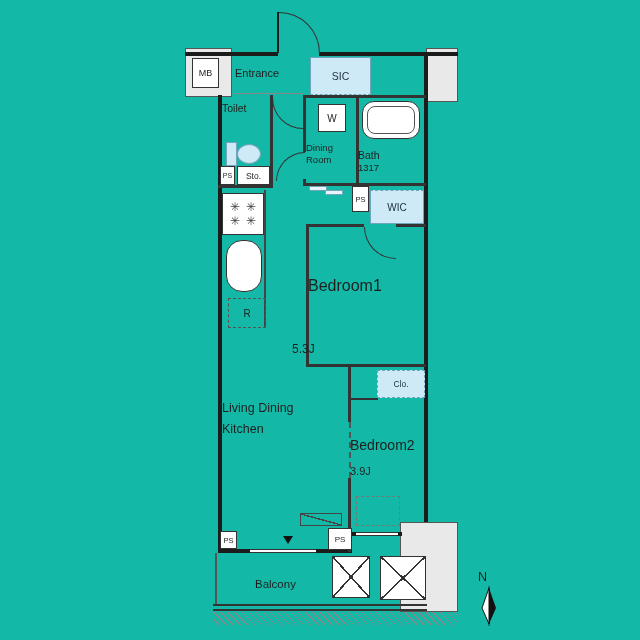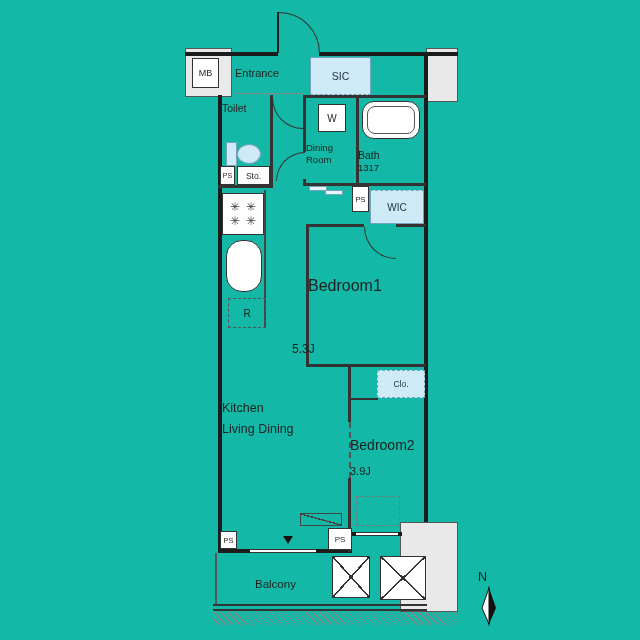--- a/index.html
+++ b/index.html
@@ -116,22 +116,22 @@
       <span>✳</span>
       <span>✳</span>
     </div>
   </div>
   <div class="abs" style="left:226px;top:240px;width:36px;height:52px;border:1.5px solid #333;border-radius:16px;background:#fff;"></div>
   <div class="abs" style="left:228px;top:298px;width:38px;height:30px;border:1.2px dashed #555;display:flex;align-items:center;justify-content:center;font-size:10px;">
     <span>R</span>
   </div>
 
   <div class="lbl" style="left:222px;top:398px;width:128px;font-size:12.5px;line-height:21px;">
+    <div>Living Dining</div>
     <div>Kitchen</div>
-    <div>Living Dining</div>
   </div>
 
   <div class="blue" style="left:377px;top:370px;width:48px;height:28px;font-size:8.5px;border-style:dashed;">
     <span>Clo.</span>
   </div>
   <div class="lbl" style="left:350px;top:437px;width:76px;font-size:14px;">Bedroom2</div>
   <div class="lbl" style="left:350px;top:465px;width:76px;font-size:11px;">3.9J</div>
   <div class="abs" style="left:356px;top:496px;width:44px;height:30px;border:1px dashed #777;"></div>
 
   <div class="abs" style="left:300px;top:513px;width:42px;height:13px;border:1px solid #444;background:linear-gradient(to top right, transparent calc(50% - 0.7px), #444 calc(50% - 0.7px), #444 calc(50% + 0.7px), transparent calc(50% + 0.7px));"></div>

